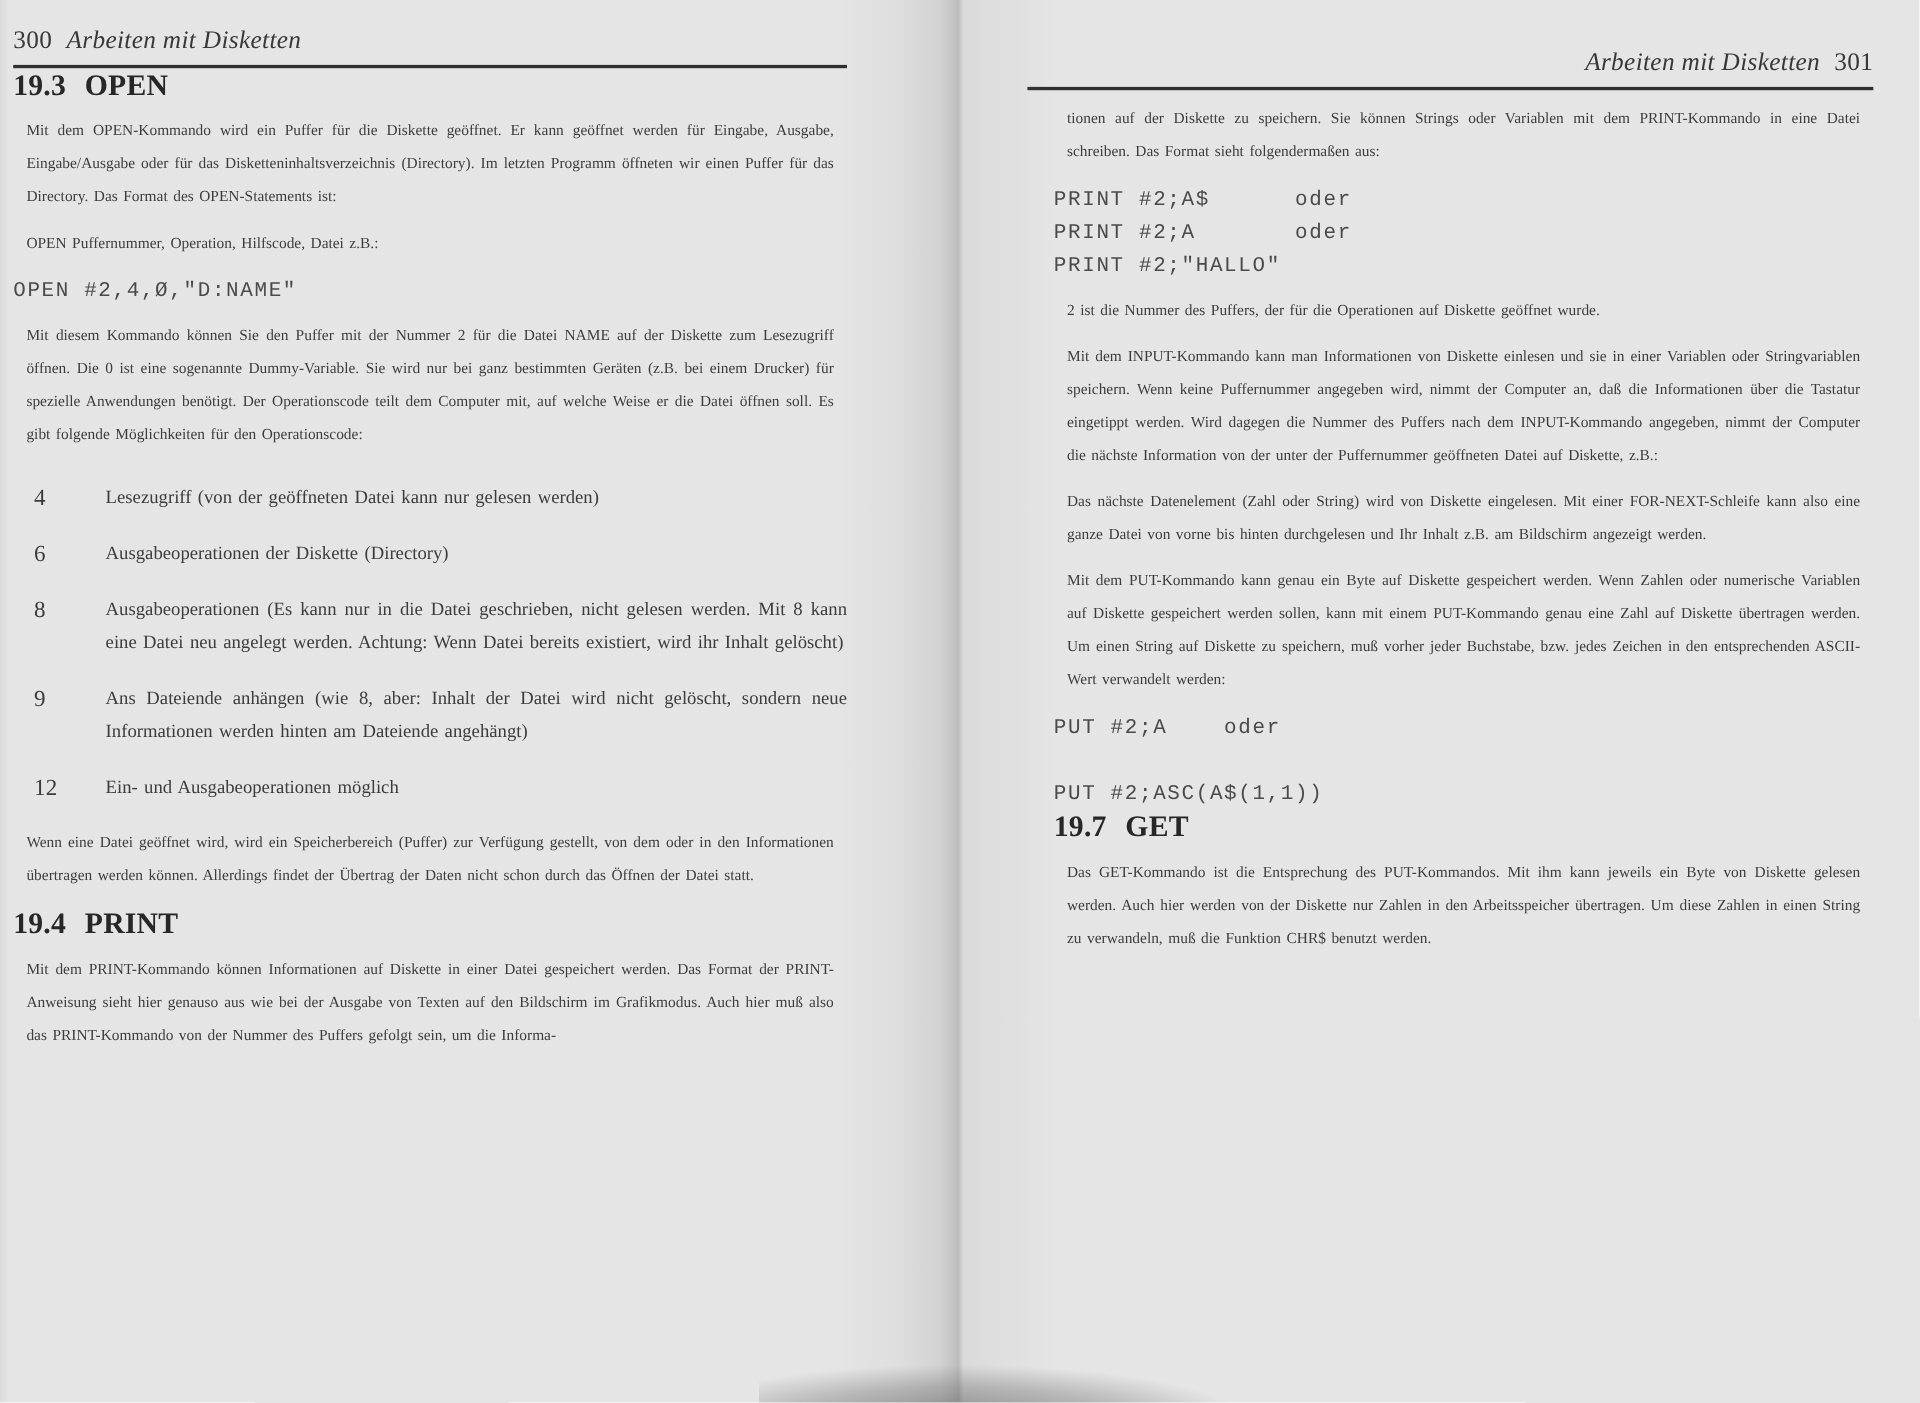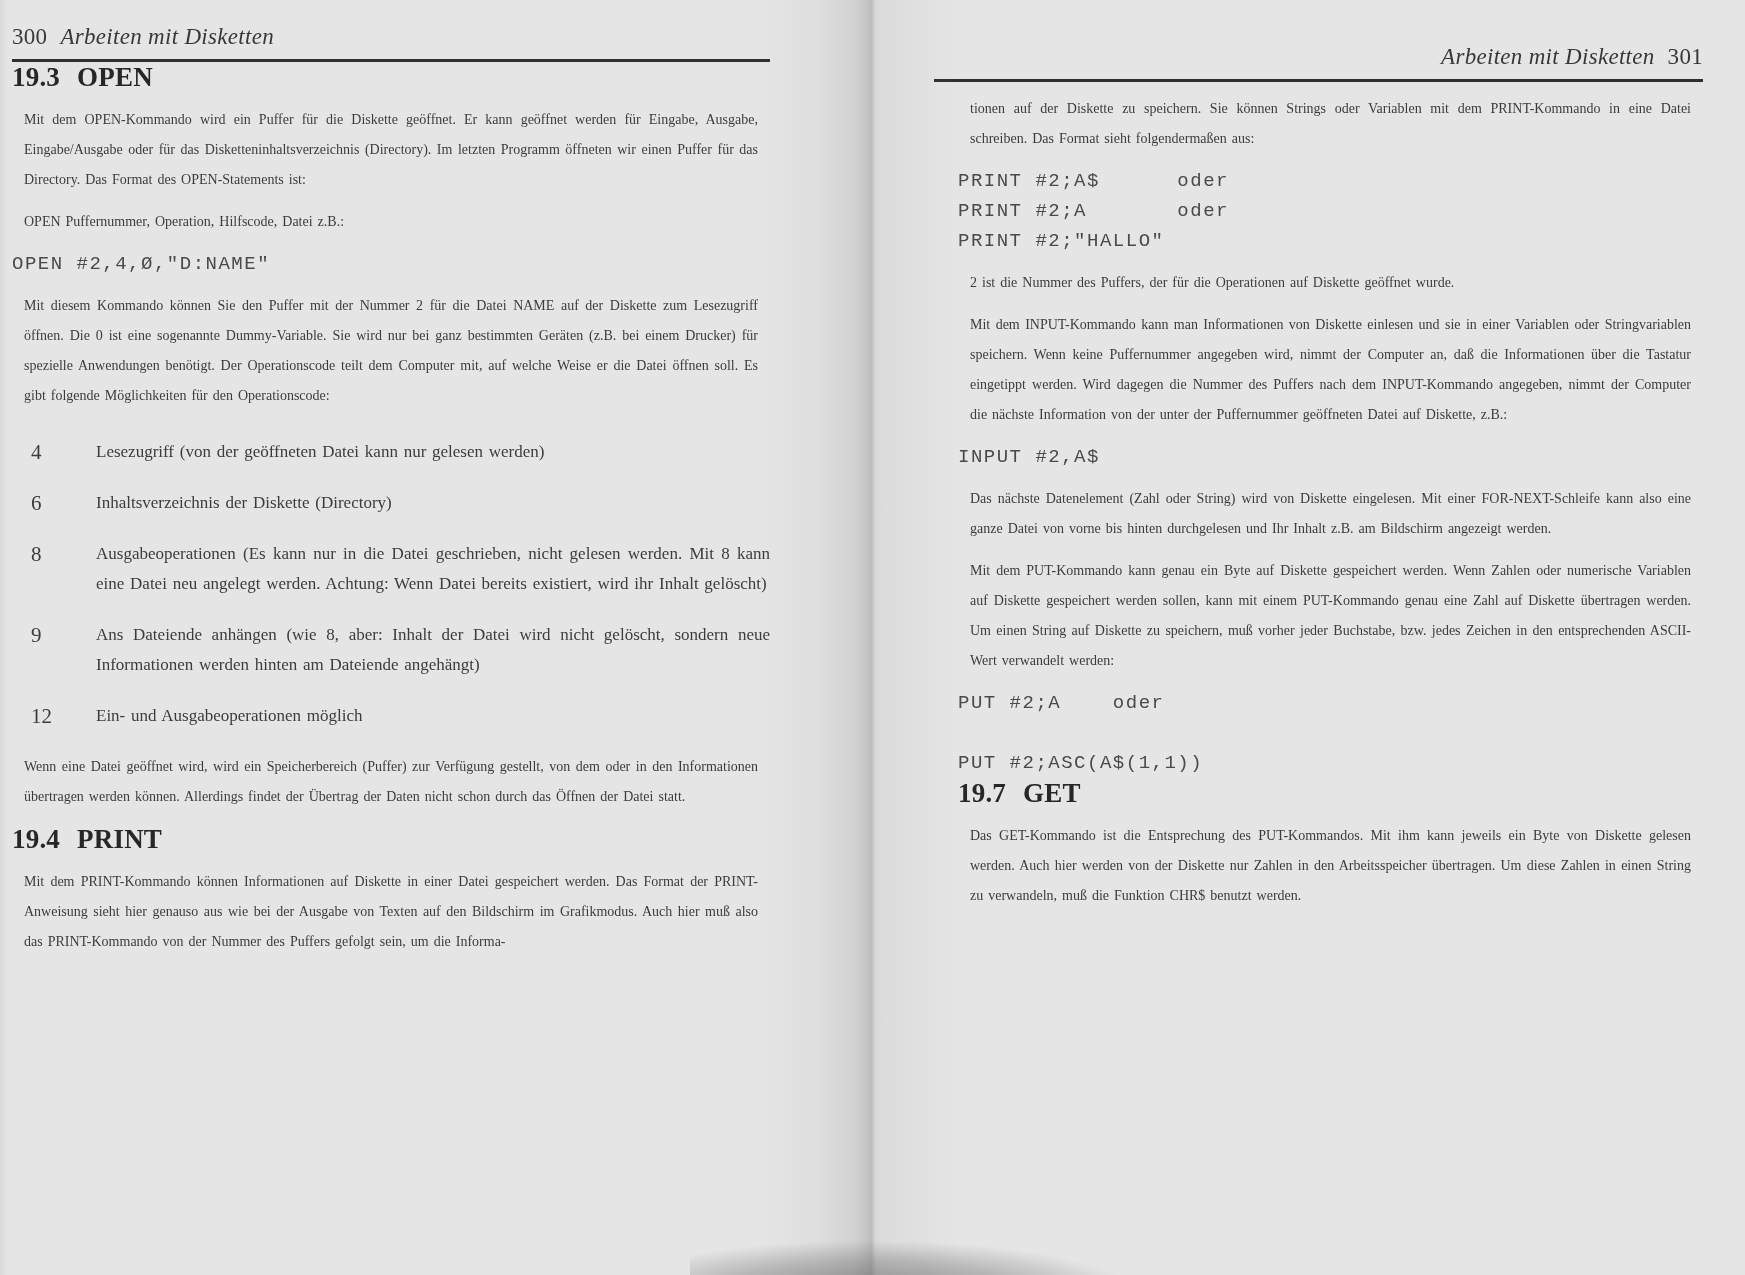--- a/index.html
+++ b/index.html
@@ -181,21 +181,21 @@
 
     <p class="body lp-para-2">Mit diesem Kommando können Sie den Puffer mit der Nummer 2 für die Datei NAME auf der Diskette zum Lesezugriff öffnen. Die 0 ist eine sogenannte Dummy-Variable. Sie wird nur bei ganz bestimmten Geräten (z.B. bei einem Drucker) für spezielle Anwendungen benötigt. Der Operationscode teilt dem Computer mit, auf welche Weise er die Datei öffnen soll. Es gibt folgende Möglichkeiten für den Operationscode:</p>
 
     <div class="op-list">
       <div class="op-row">
         <span class="op-num">4</span>
         <span class="op-desc">Lesezugriff (von der geöffneten Datei kann nur gelesen werden)</span>
       </div>
       <div class="op-row">
         <span class="op-num">6</span>
-        <span class="op-desc">Inhaltsverzeichnis der Diskette (Directory)</span>
+        <span class="op-desc">Ausgabeoperationen der Diskette (Directory)</span>
       </div>
       <div class="op-row">
         <span class="op-num">8</span>
         <span class="op-desc">Ausgabeoperationen (Es kann nur in die Datei geschrieben, nicht gelesen werden. Mit 8 kann eine Datei neu angelegt werden. Achtung: Wenn Datei bereits existiert, wird ihr Inhalt gelöscht)</span>
       </div>
       <div class="op-row">
         <span class="op-num">9</span>
         <span class="op-desc">Ans Dateiende anhängen (wie 8, aber: Inhalt der Datei wird nicht gelöscht, sondern neue Informationen werden hinten am Dateiende angehängt)</span>
       </div>
       <div class="op-row">
@@ -226,21 +226,20 @@
 
     <pre class="code rp-code-print">PRINT #2;A$      oder
 PRINT #2;A       oder
 PRINT #2;"HALLO"</pre>
 
     <p class="body no-justify rp-para-2">2 ist die Nummer des Puffers, der für die Operationen auf Diskette geöffnet wurde.</p>
 
 
     <p class="body rp-para-input">Mit dem INPUT-Kommando kann man Informationen von Diskette einlesen und sie in einer Variablen oder Stringvariablen speichern. Wenn keine Puffernummer angegeben wird, nimmt der Computer an, daß die Informationen über die Tastatur eingetippt werden. Wird dagegen die Nummer des Puffers nach dem INPUT-Kommando angegeben, nimmt der Computer die nächste Information von der unter der Puffernummer geöffneten Datei auf Diskette, z.B.:</p>
 
-    <pre class="code rp-code-input">INPUT #2,A$</pre>
 
     <p class="body rp-para-input2">Das nächste Datenelement (Zahl oder String) wird von Diskette eingelesen. Mit einer FOR-NEXT-Schleife kann also eine ganze Datei von vorne bis hinten durchgelesen und Ihr Inhalt z.B. am Bildschirm angezeigt werden.</p>
 
 
     <p class="body rp-para-put">Mit dem PUT-Kommando kann genau ein Byte auf Diskette gespeichert werden. Wenn Zahlen oder numerische Variablen auf Diskette gespeichert werden sollen, kann mit einem PUT-Kommando genau eine Zahl auf Diskette übertragen werden. Um einen String auf Diskette zu speichern, muß vorher jeder Buchstabe, bzw. jedes Zeichen in den entsprechenden ASCII-Wert verwandelt werden:</p>
 
     <pre class="code rp-code-put">PUT #2;A    oder
 
 PUT #2;ASC(A$(1,1))</pre>
 

